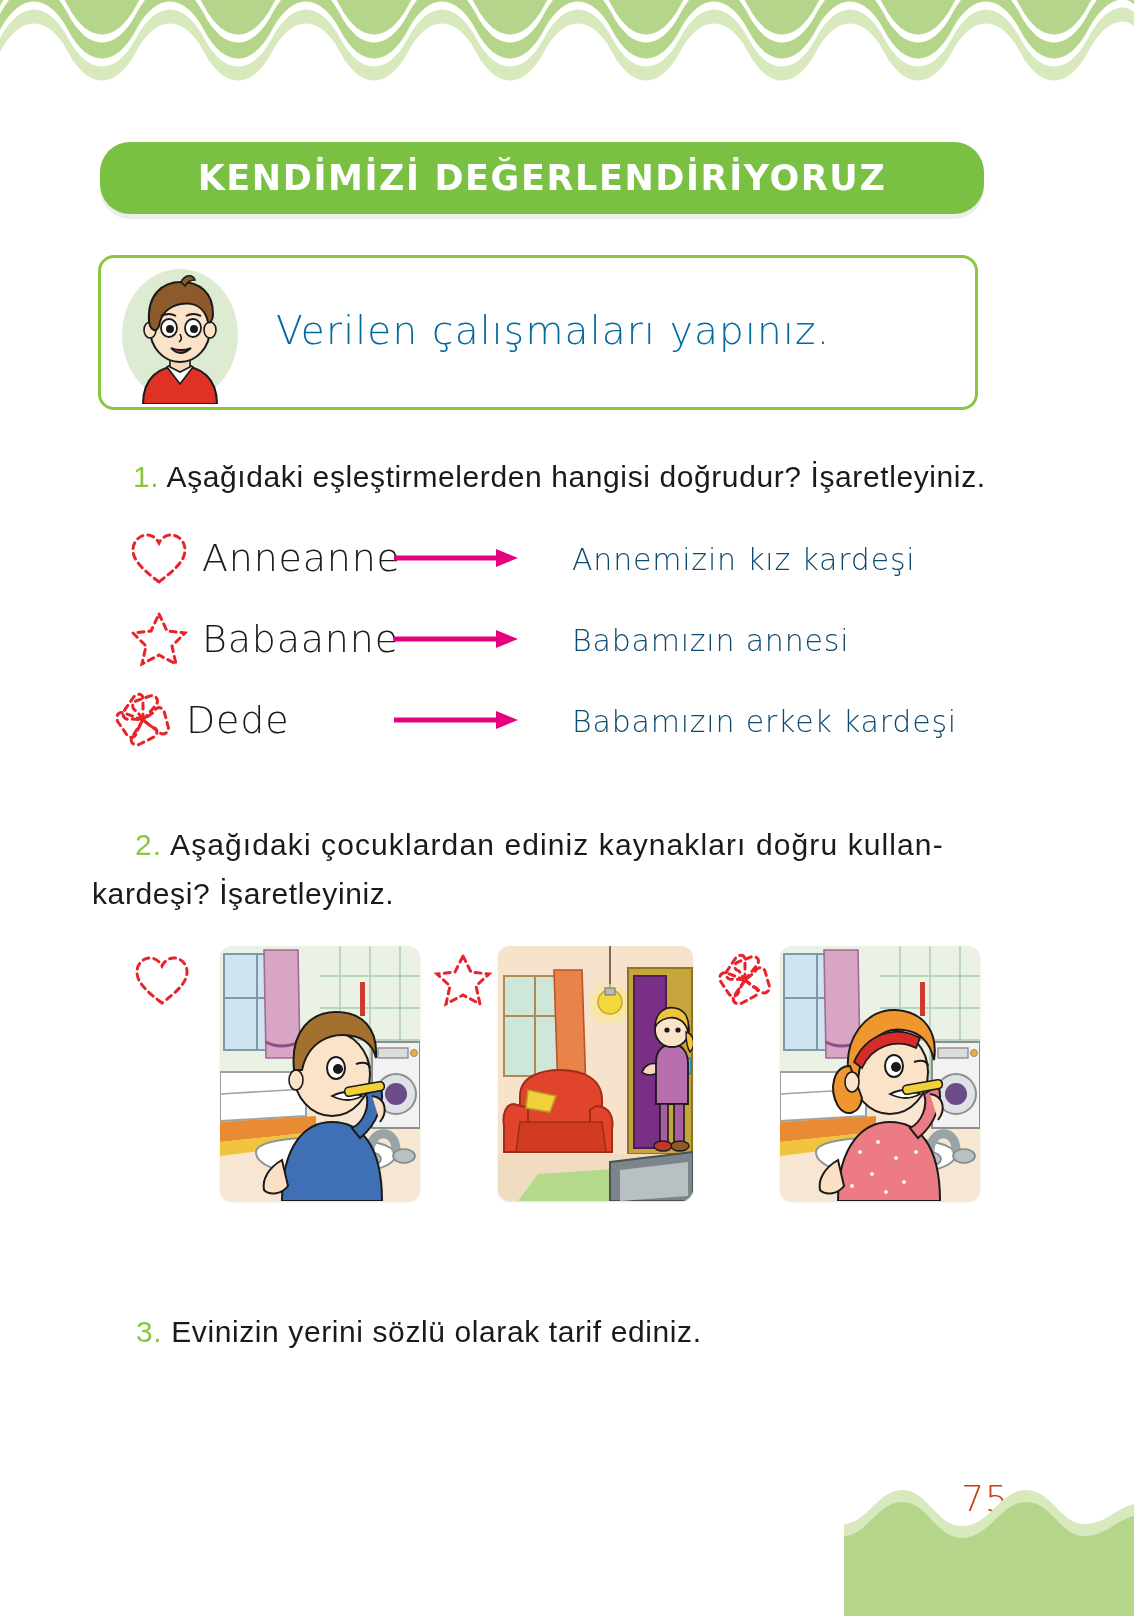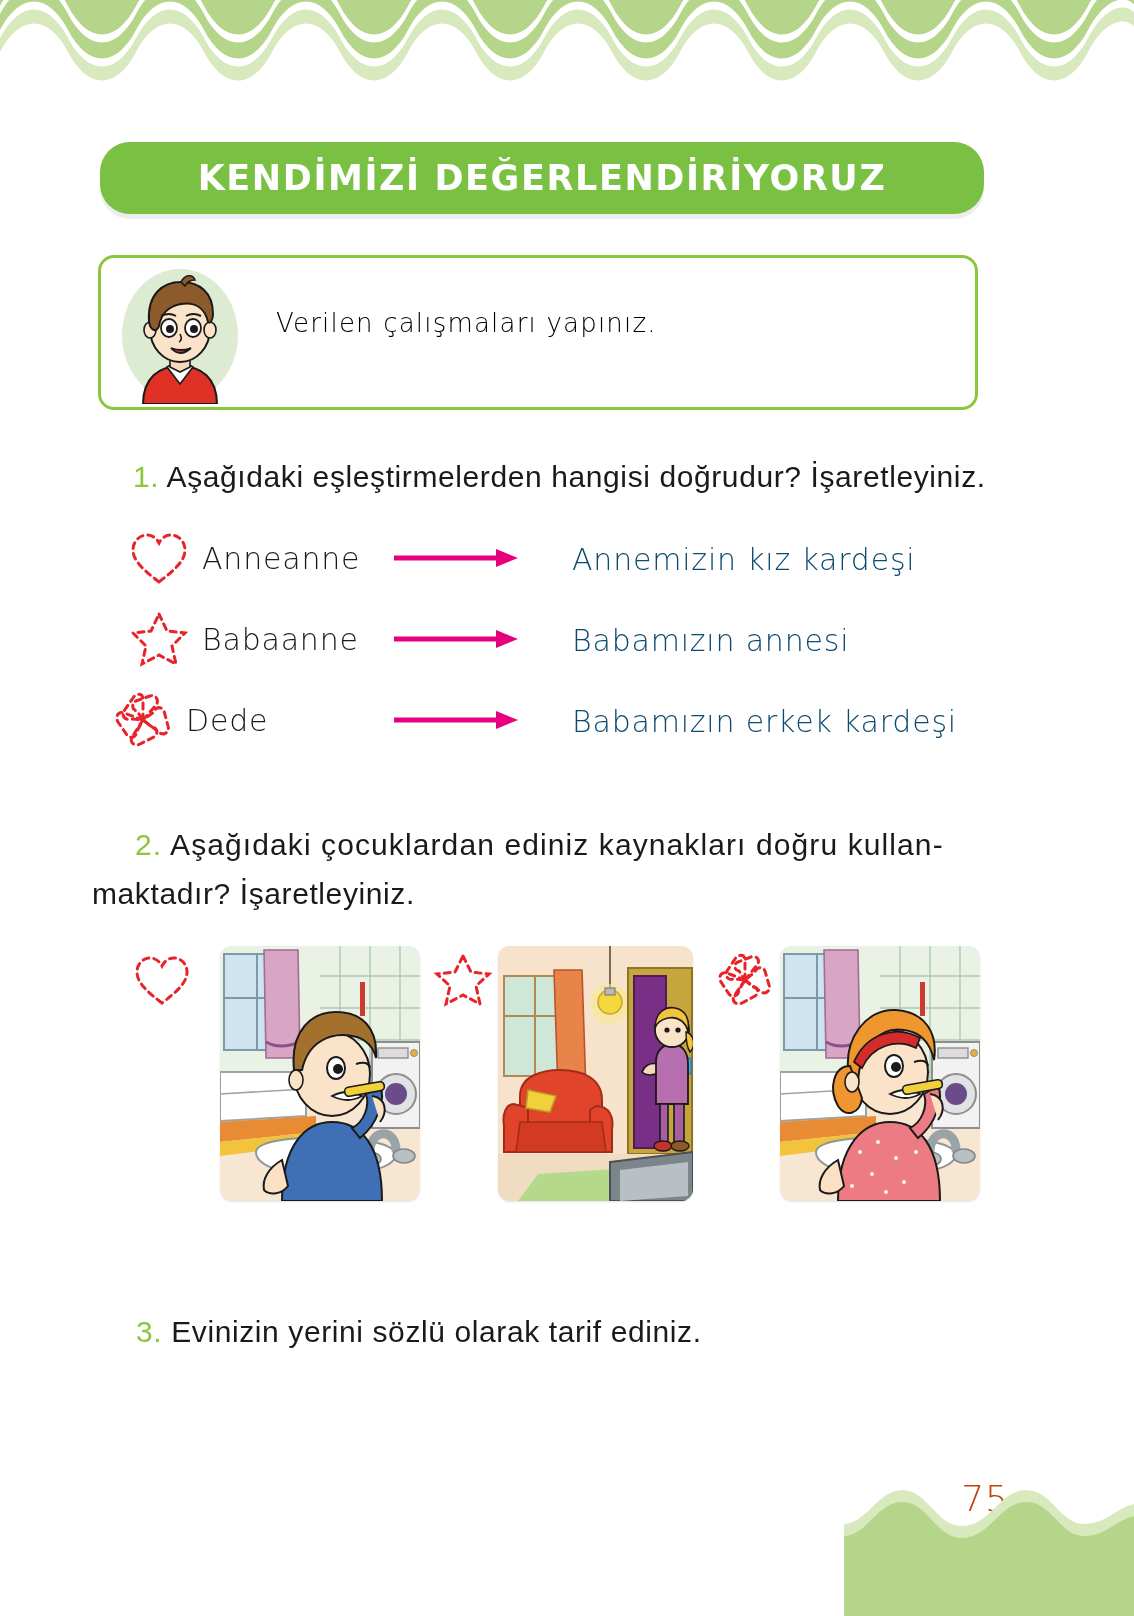--- a/index.html
+++ b/index.html
@@ -26,40 +26,40 @@
 
   
   .instrbox{
     position:absolute;left:98px;top:255px;width:880px;height:155px;
     border:3px solid #8cc63f;border-radius:16px;box-sizing:border-box;
     display:flex;align-items:center;
   }
   .avatar{position:absolute;left:14px;top:8px;width:130px;height:138px;}
   .instr-text{
     position:absolute;left:175px;top:50px;
-    font-size:26px;color:#000000;letter-spacing:1.2px;
+    font-size:39px;color:#0369a1;letter-spacing:1.2px;
     font-family:"DejaVu Sans", sans-serif;font-weight:300;
   }
 
   
   .qtext{
     position:absolute;font-size:30px;color:#1a1a1a;letter-spacing:0.6px;
     font-family:Liberation Sans, sans-serif;font-weight:300;white-space:nowrap;
   }
   .qnum{color:#8cc63f;font-weight:400;}
 
   
   .q1{left:133px;top:460px;}
   .match-row{position:absolute;height:60px;display:flex;align-items:center;}
   .r1{left:128px;top:528px;}
   .r2{left:128px;top:609px;}
   .r3{left:112px;top:690px;}
   .shape{width:62px;height:58px;flex:0 0 62px;}
   .mlabel{
-    font-size:30px;color:#1a1a1a;letter-spacing:0.8px;margin-left:12px;
+    font-size:38px;color:#1a1a1a;letter-spacing:0.8px;margin-left:12px;
     font-family:"DejaVu Sans", sans-serif;font-weight:300;white-space:nowrap;
   }
   .arrow{position:absolute;width:130px;height:26px;}
   .a1{left:392px;top:545px;}
   .a2{left:392px;top:626px;}
   .a3{left:392px;top:707px;}
   .rlabel{
     position:absolute;font-size:30px;color:#0c4a6e;letter-spacing:0.8px;
     font-family:"DejaVu Sans", sans-serif;font-weight:300;white-space:nowrap;
   }
@@ -201,21 +201,21 @@
   <svg class="arrow a3" viewBox="0 0 130 26">
     <line x1="2" y1="13" x2="108" y2="13" stroke="#e6007e" stroke-width="5"></line>
     <path d="M104,4 L126,13 L104,22 Z" fill="#e6007e"></path>
   </svg>
   <span class="rlabel rl3">Babamızın erkek kardeşi</span>
 
   <div class="qtext q2a">
     <span class="qnum">2.</span>
     <span>Aşağıdaki çocuklardan ediniz kaynakları doğru kullan-</span>
   </div>
-  <div class="qtext q2b">maktadır? İşaretleyiniz.</div>
+  <div class="qtext q2b">kardeşi? İşaretleyiniz.</div>
 
   <div class="picrow">
 
     <svg class="pickshape ps1" viewBox="0 0 60 56">
       <path d="M30,51 C14,39 5,30 5,20 C5,11 12,6 18,6 C24,6 28,10 30,14 C32,10 36,6 42,6 C48,6 55,11 55,20 C55,30 46,39 30,51 Z" fill="none" stroke="#e8232a" stroke-width="3" stroke-dasharray="6,5" stroke-linecap="round"></path>
     </svg>
 
     <svg class="pic pic1" viewBox="0 0 200 255">
       <rect width="200" height="255" fill="#f7e7d2"></rect>
       <rect x="0" y="0" width="200" height="150" fill="#e9f2e4"></rect>

